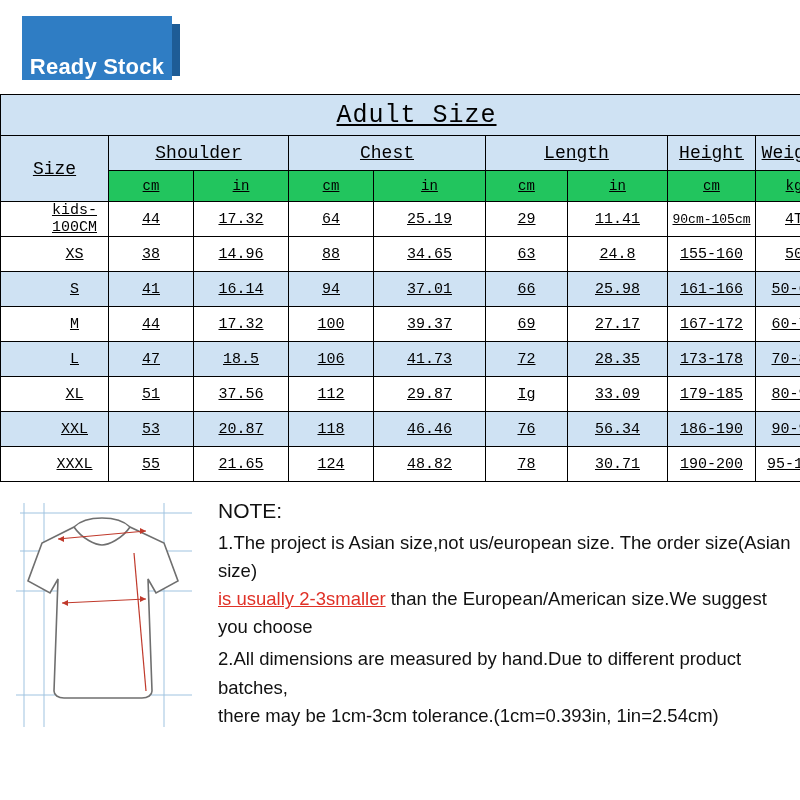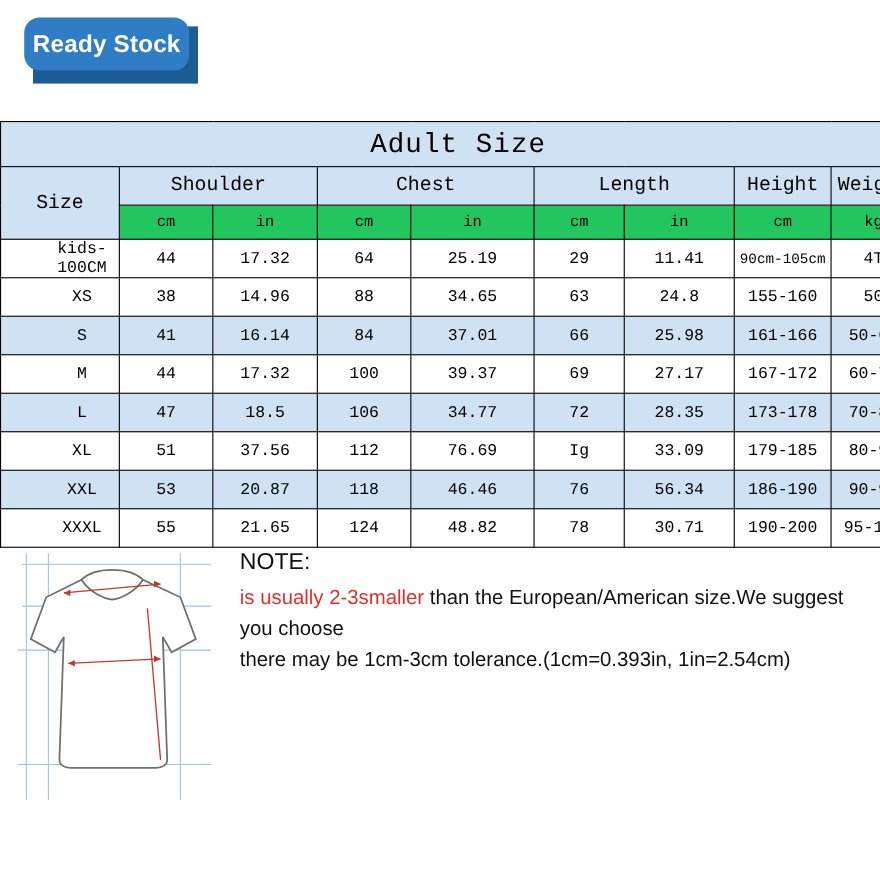--- a/index.html
+++ b/index.html
@@ -29,41 +29,41 @@
     top: 8px;
     width: 150px;
     height: 52px;
     background: #1e5c96;
   }
   .badge-main {
     position: absolute;
     left: 0;
     top: 0;
     width: 150px;
-    height: 48px;
+    height: 64px;
     background: #2f7dc4;
     display: flex;
-    align-items: center;
+    align-items: flex-end;
     justify-content: center;
-    border-radius: 14px;
   }
   .badge-main span {
     color: #ffffff;
     font-size: 22px;
     font-weight: bold;
     font-family: "Liberation Sans", sans-serif;
     letter-spacing: 0.2px;
   }
 
   
   .table-wrap {
     position: absolute;
     left: 0;
-    top: 110px;
+    top: 94px;
     width: 800px;
+    text-decoration: underline;
   }
   table.size-table {
     border-collapse: collapse;
     width: 800px;
     table-layout: fixed;
     font-family: "Liberation Mono", monospace;
   }
   table.size-table td, table.size-table th {
     border: 1px solid #000000;
     text-align: center;
@@ -126,21 +126,21 @@
     color: #111111;
   }
   .note-title {
     font-size: 21px;
     margin-bottom: 6px;
   }
   .note-line {
     font-size: 18.5px;
     line-height: 1.52;
   }
-  .red { color: #e03127; }
+  .red { color: #e03127; text-decoration: underline; }
 </style>
 </head>
 <body>
 
 <div class="badge-wrap">
   <div class="badge-shadow"></div>
   <div class="badge-main">
     <span>Ready Stock</span>
   </div>
 </div>
@@ -200,21 +200,21 @@
         <td>34.65</td>
         <td>63</td>
         <td>24.8</td>
         <td>155-160</td>
         <td>50</td>
       </tr>
       <tr class="row-blue">
         <td class="label-cell">S</td>
         <td>41</td>
         <td>16.14</td>
-        <td>84</td>
+        <td>94</td>
         <td>37.01</td>
         <td>66</td>
         <td>25.98</td>
         <td>161-166</td>
         <td>50-60</td>
       </tr>
       <tr class="row-white">
         <td class="label-cell">M</td>
         <td>44</td>
         <td>17.32</td>
@@ -223,32 +223,32 @@
         <td>69</td>
         <td>27.17</td>
         <td>167-172</td>
         <td>60-70</td>
       </tr>
       <tr class="row-blue">
         <td class="label-cell">L</td>
         <td>47</td>
         <td>18.5</td>
         <td>106</td>
-        <td>34.77</td>
+        <td>41.73</td>
         <td>72</td>
         <td>28.35</td>
         <td>173-178</td>
         <td>70-80</td>
       </tr>
       <tr class="row-white">
         <td class="label-cell">XL</td>
         <td>51</td>
         <td>37.56</td>
         <td>112</td>
-        <td>76.69</td>
+        <td>29.87</td>
         <td>Ig</td>
         <td>33.09</td>
         <td>179-185</td>
         <td>80-90</td>
       </tr>
       <tr class="row-blue">
         <td class="label-cell">XXL</td>
         <td>53</td>
         <td>20.87</td>
         <td>118</td>
@@ -306,18 +306,20 @@
         <polygon points="52,44 58,41 58,47"></polygon>
         <polygon points="140,36 134,33 134,39"></polygon>
         <polygon points="56,108 62,105 62,111"></polygon>
         <polygon points="140,104 134,101 134,107"></polygon>
       </g>
     </svg>
   </div>
 
   <div class="note-text">
     <div class="note-title">NOTE:</div>
+    <div class="note-line">1.The project is Asian size,not us/european size. The order size(Asian size)</div>
     <div class="note-line">
       <span class="red">is usually 2-3smaller</span><span> than the European/American size.We suggest you choose</span>
     </div>
+    <div class="note-line" style="margin-top:4px">2.All dimensions are measured by hand.Due to different product batches,</div>
     <div class="note-line">there may be 1cm-3cm tolerance.(1cm=0.393in, 1in=2.54cm)</div>
   </div>
 </div>
 
 </body></html>

